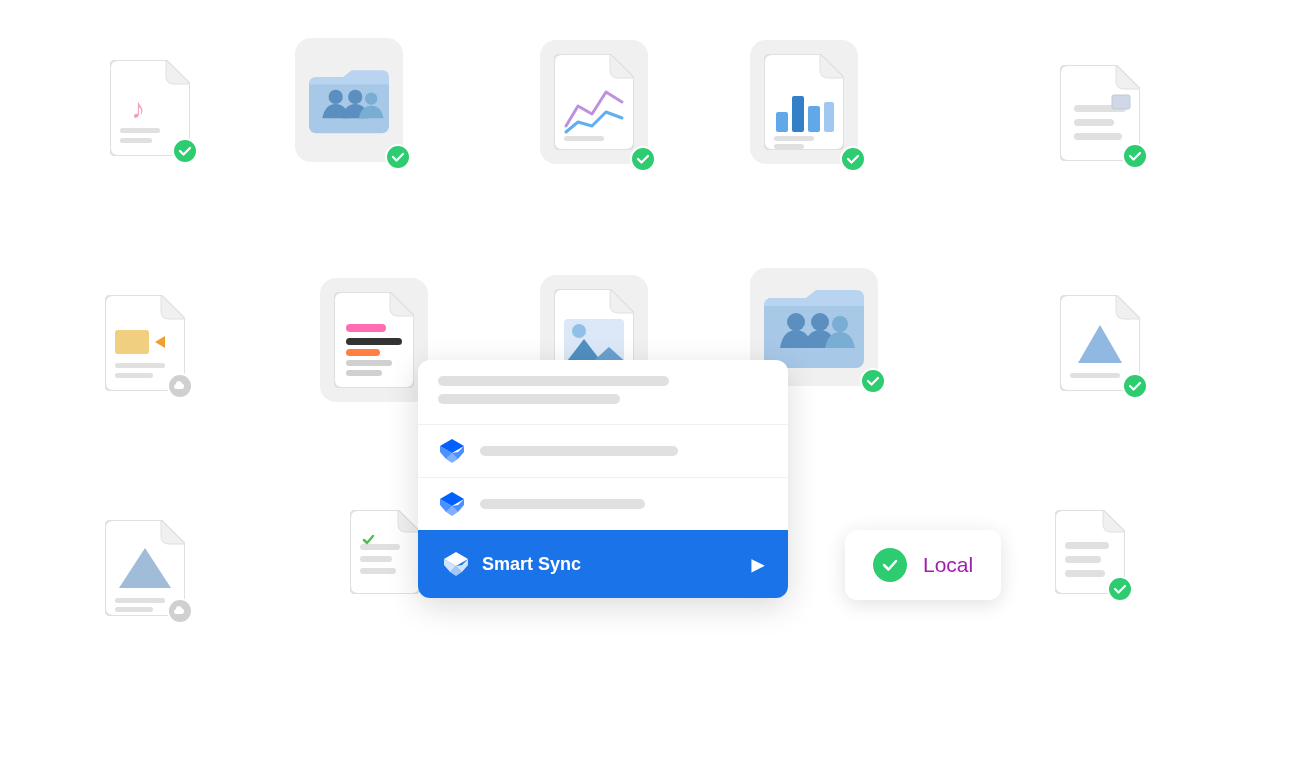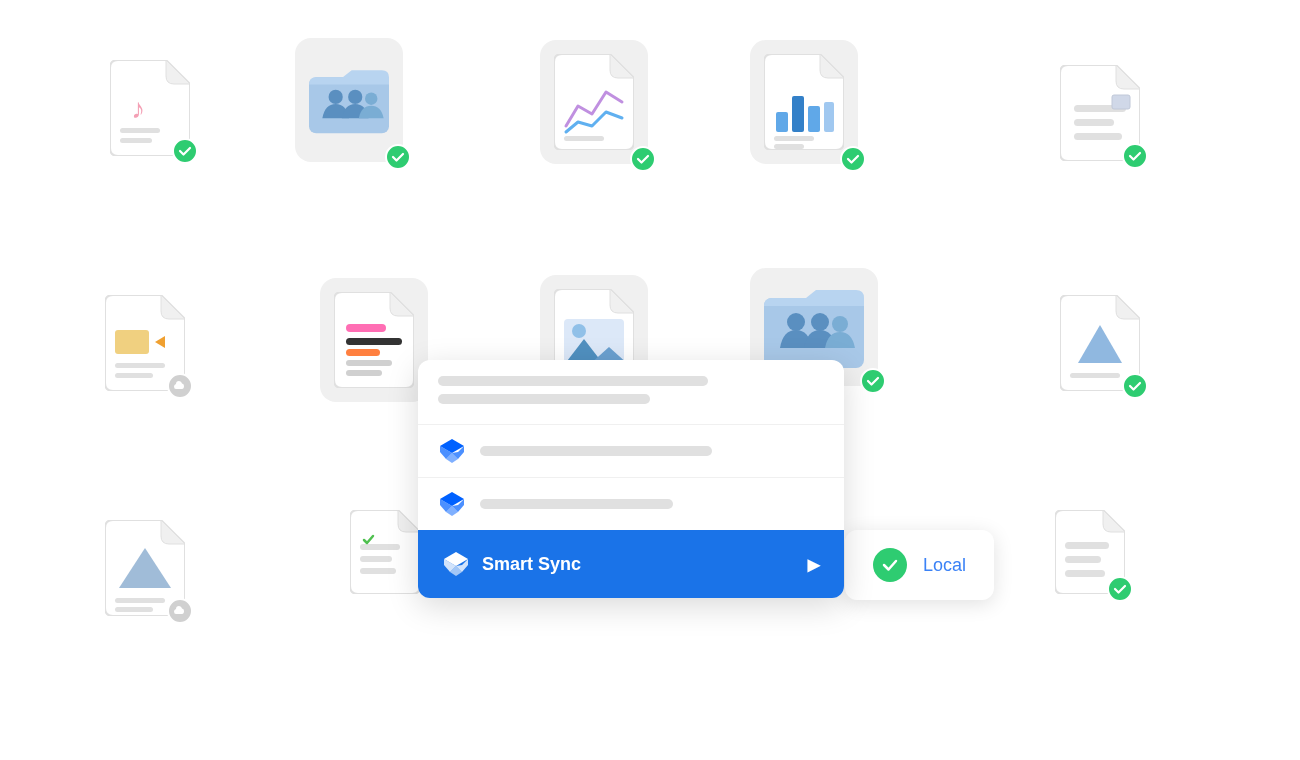--- a/index.html
+++ b/index.html
@@ -85,21 +85,21 @@
       border-radius: 16px;
       padding: 14px;
     }
 
     
     .context-menu {
       position: absolute;
       background: white;
       border-radius: 12px;
       box-shadow: 0 8px 32px rgba(0,0,0,0.15);
-      width: 426px;
+      width: 370px;
       overflow: hidden;
       z-index: 100;
     }
 
     .menu-header {
       padding: 16px 20px 12px;
     }
 
     .menu-bar {
       height: 10px;
@@ -463,16 +463,16 @@
       </button>
     </div>
   </div>
 
   <div style="position:absolute; left:845px; top:530px; background:white; border-radius:12px; box-shadow:0 4px 20px rgba(0,0,0,0.12); padding:18px 28px; display:flex; align-items:center; gap:16px; z-index:99;">
     <div style="width:34px; height:34px; background:#2ecc71; border-radius:50%; display:flex; align-items:center; justify-content:center; flex-shrink:0;">
       <svg width="18" height="18" viewBox="0 0 18 18" fill="none">
           <path d="M3 9l4.5 4.5L15 5" stroke="white" stroke-width="2.5" stroke-linecap="round" stroke-linejoin="round"></path>
         </svg>
     </div>
-    <span style="font-size:18px; font-weight:500; color:#3b82f6;">Local</span>
+    <span style="font-size:21px; font-weight:500; color:#a21caf;">Local</span>
   </div>
 
 </div>
 
 </body></html>

